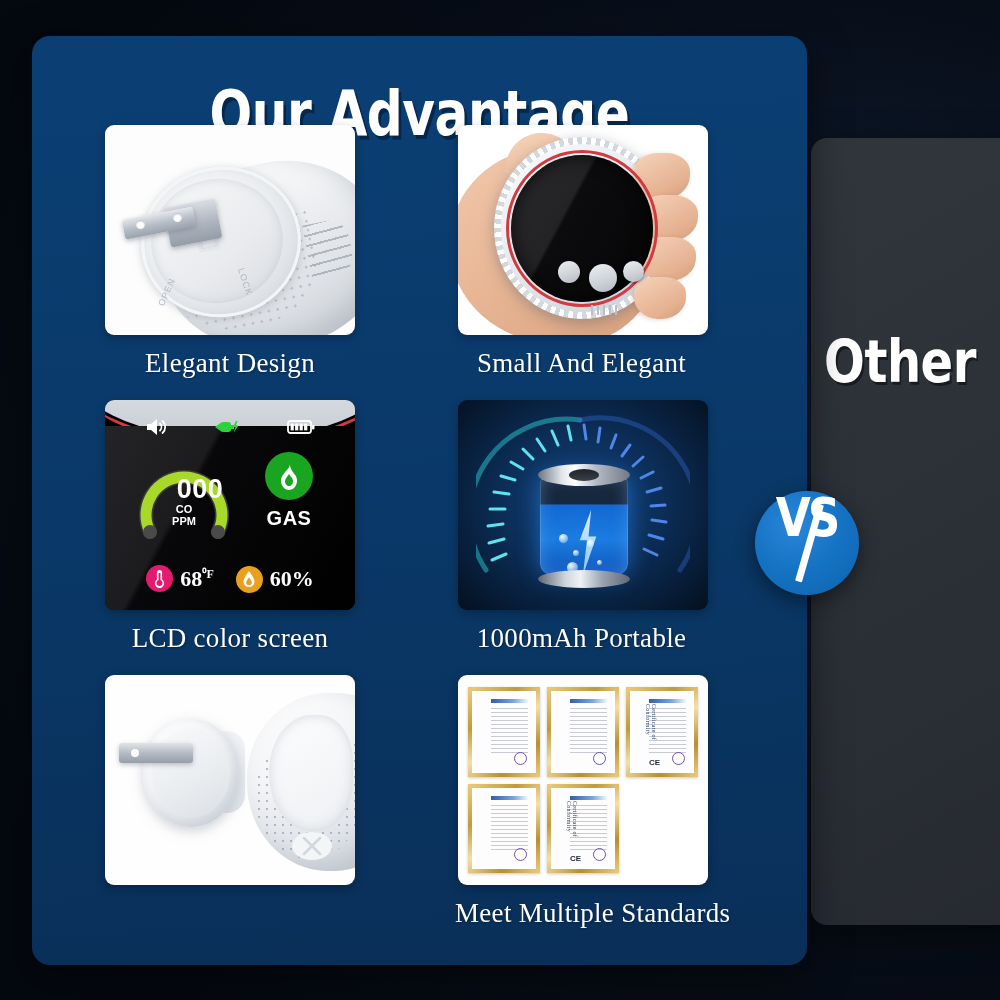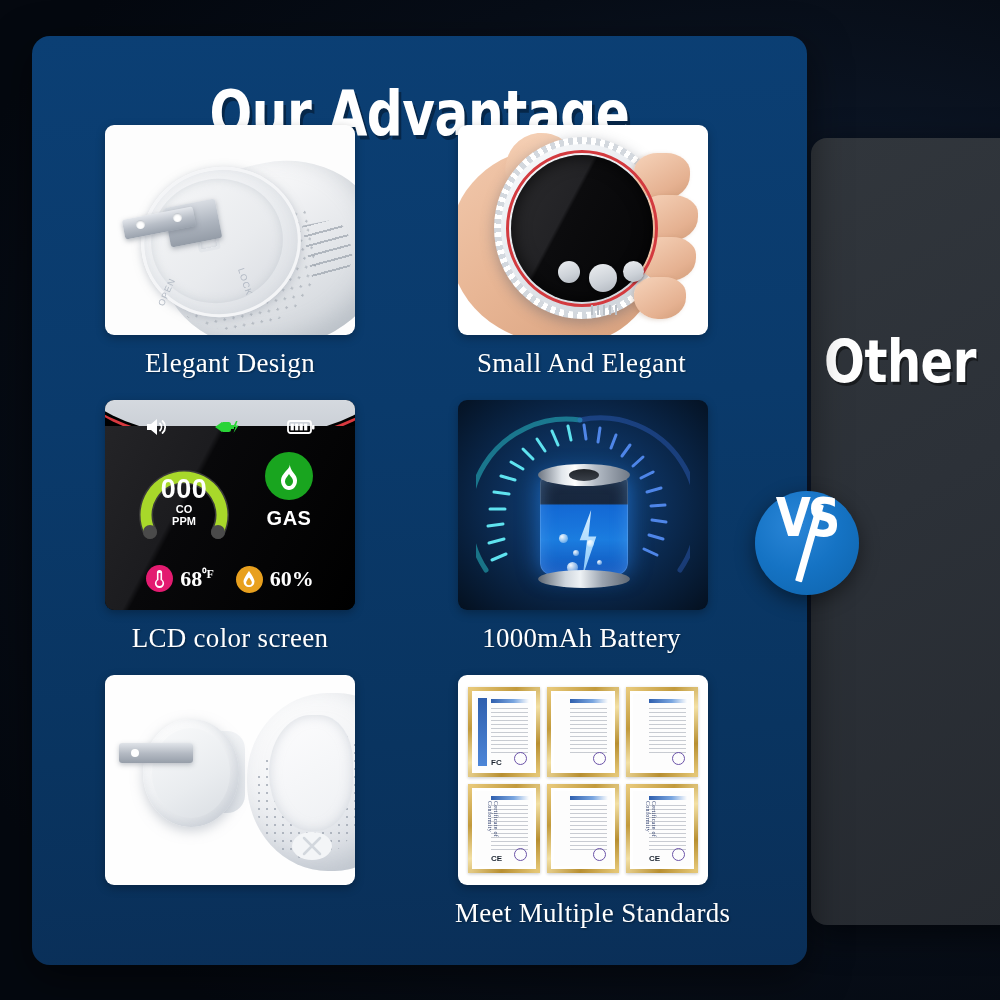--- a/index.html
+++ b/index.html
@@ -269,21 +269,21 @@
     display: flex; justify-content: center; align-items: center; gap: 46px;
   }
   .icn { display: block; }
   .lcd-mid {
     position: absolute; left: 0; top: 48px;
     width: 100%; height: 92px;
     display: flex; justify-content: center; align-items: flex-start; gap: 10px;
   }
   .gauge-wrap { position: relative; width: 108px; height: 96px; }
   .gauge-num {
-    position: absolute; left: 0; top: 26px; width: 100%;
+    position: absolute; left: 16px; top: 26px; width: 100%;
     text-align: center; color: #fff;
     font-family: "Liberation Sans", sans-serif;
     font-weight: 700; font-size: 27px; letter-spacing: .5px;
   }
   .gauge-lbl {
     position: absolute; left: 0; top: 55px; width: 100%;
     text-align: center; color: #fff;
     font-family: "Liberation Sans", sans-serif;
     font-size: 11px; font-weight: 600; line-height: 12px;
   }
@@ -678,21 +678,21 @@
           <div class="bub" style="left:18px;top:58px;width:9px;height:9px;"></div>
           <div class="bub" style="left:32px;top:74px;width:6px;height:6px;"></div>
           <div class="bub" style="left:46px;top:64px;width:7px;height:7px;"></div>
           <div class="bub" style="left:26px;top:86px;width:11px;height:11px;"></div>
           <div class="bub" style="left:56px;top:84px;width:5px;height:5px;"></div>
         </div>
         <div class="bt-base"></div>
         <div class="bt-top"></div>
       </div>
     </div>
-    <div class="caption">1000mAh Battery</div>
+    <div class="caption">1000mAh Portable</div>
   </div>
 
   <div class="feature col1 row3">
     <div class="card img-install">
       <div class="ei-side"></div>
       <div class="ei-plug"></div>
       <div class="ei-prong"></div>
       <div class="ei-body"></div>
       <div class="ei-bdots"></div>
 
@@ -700,29 +700,20 @@
       <svg class="ei-x" viewBox="0 0 42 42">
         <ellipse cx="21" cy="21" rx="20" ry="14" fill="#f3f5f7"></ellipse>
         <path d="M13 13 L29 29 M29 13 L13 29" stroke="#d2d7dd" stroke-width="2.5" stroke-linecap="round"></path>
       </svg>
     </div>
   </div>
 
   <div class="feature col2 row3">
     <div class="card img-certs">
       <div class="certgrid">
-        <div class="cert">
-            <div class="cert-in">
-              <div class="cert-band"></div>
-              <div class="cert-hdr"></div>
-              <div class="cert-lines"></div>
-              <div class="cert-ce">FC</div>
-              <div class="cert-seal"></div>
-            </div>
-          </div>
         <div class="cert">
             <div class="cert-in">
               <div class="cert-hdr"></div>
               <div class="cert-lines"></div>
               <div class="cert-seal"></div>
             </div>
           </div>
         <div class="cert">
             <div class="cert-in">
               <div class="cert-hdr"></div>

